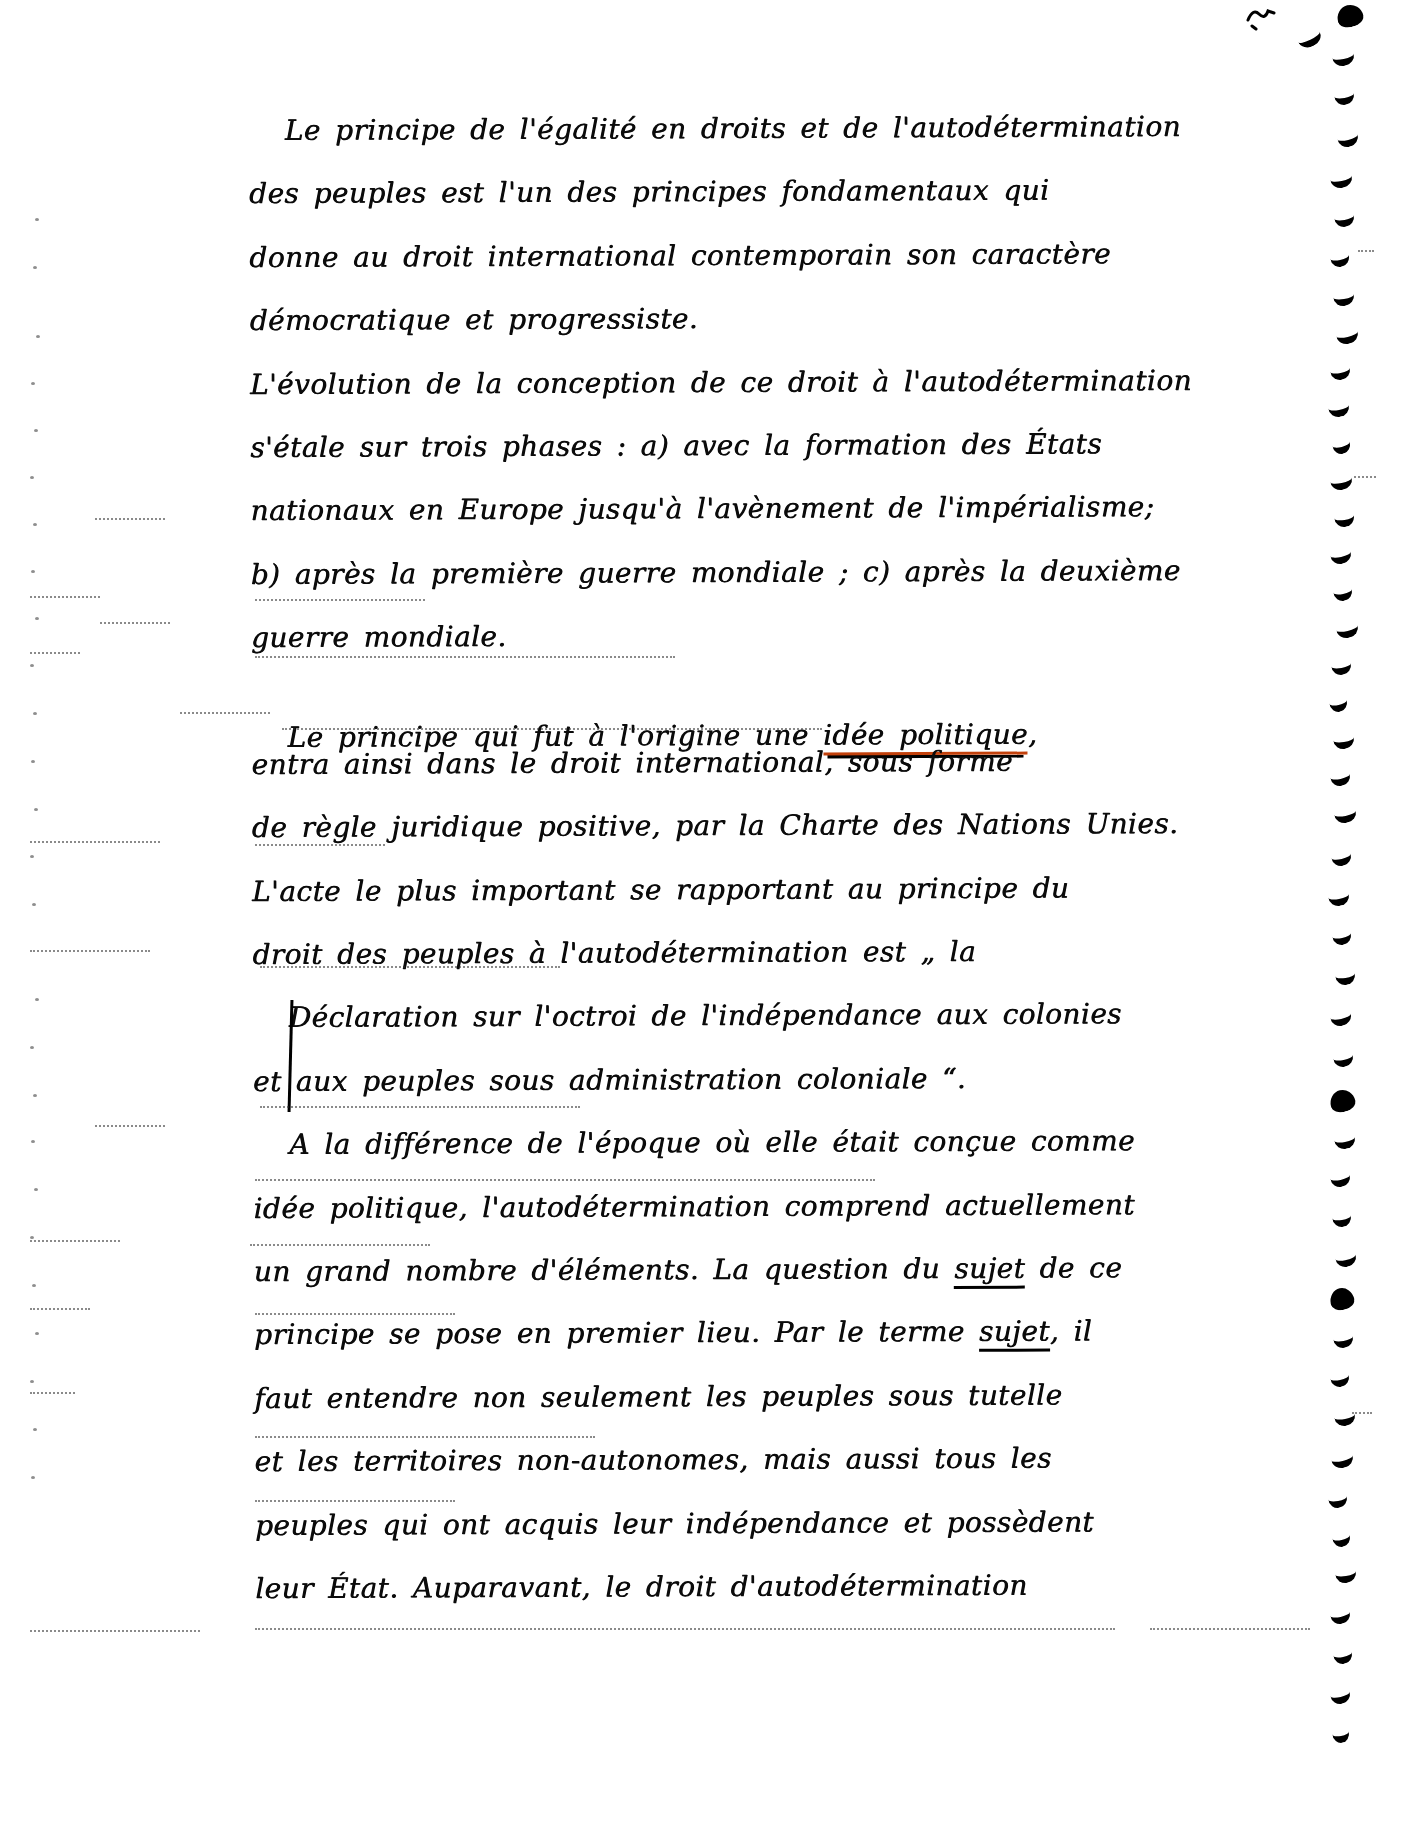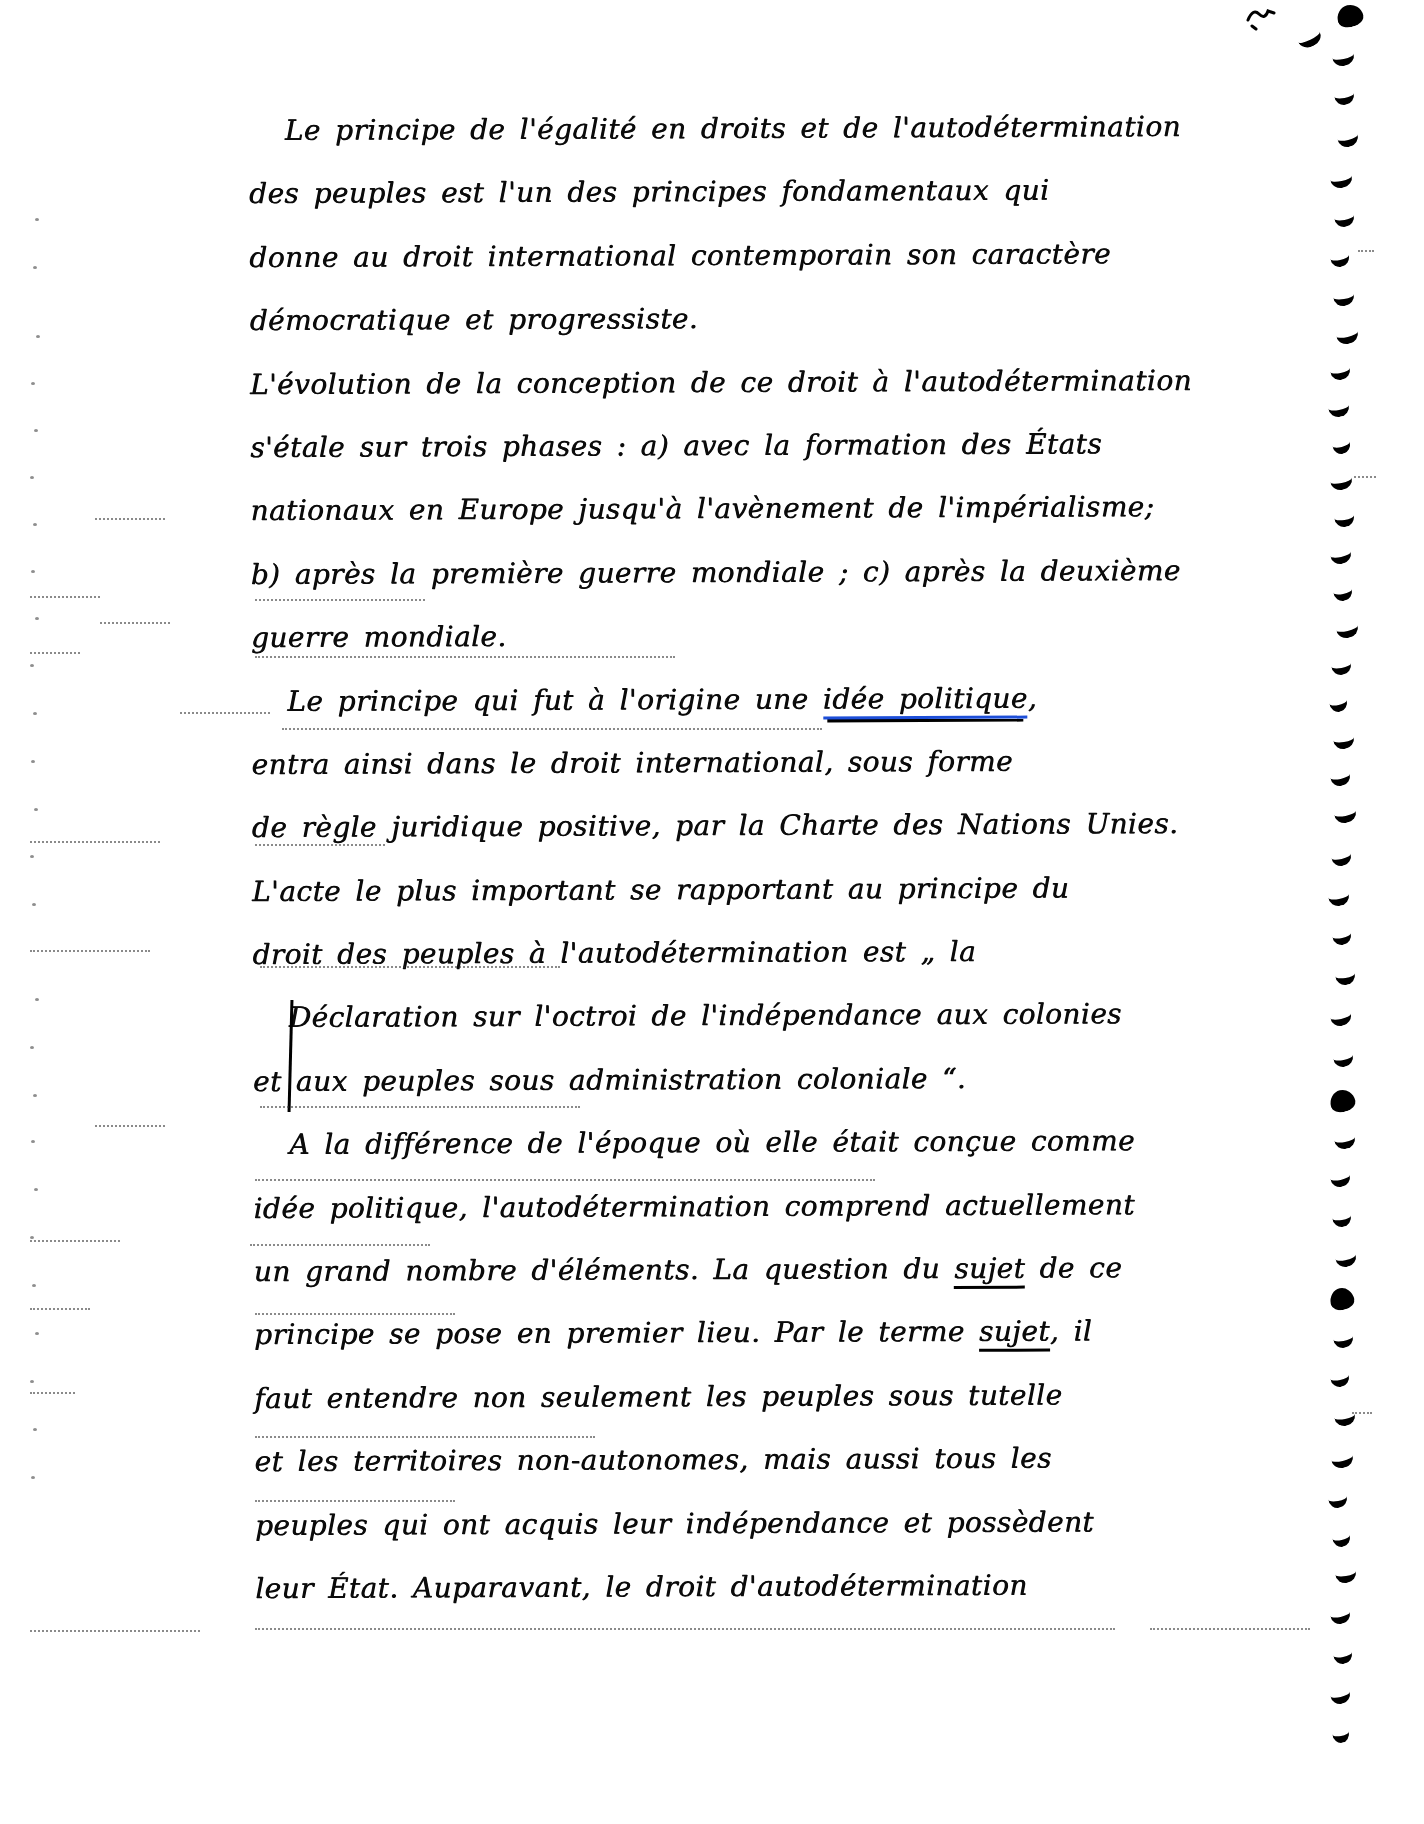--- a/index.html
+++ b/index.html
@@ -23,24 +23,25 @@
     font-style:italic;
     font-size:28px;
     letter-spacing:0.4px;
     word-spacing:5px;
     color:#0b0b0b;
     text-shadow:0.5px 0.3px 0 #0b0b0b;
   }
   .line.indent{ margin-left:36px; }
   .ul{ border-bottom:3px solid #000; padding-bottom:1px; }
   .ul2{
-    border-bottom:3px solid #1d4ed8;
+    border-bottom:3px solid #c2410c;
     box-shadow:0 7px 0 -4px #000;
     padding-bottom:1px;
     display:inline-block;
+    margin-top:36px;
   }
   
   .mark{
     position:absolute;
     height:13px;
     border-bottom:7px solid #000;
     border-radius:50%;
   }
   .mark.bold{
     background:#000;

